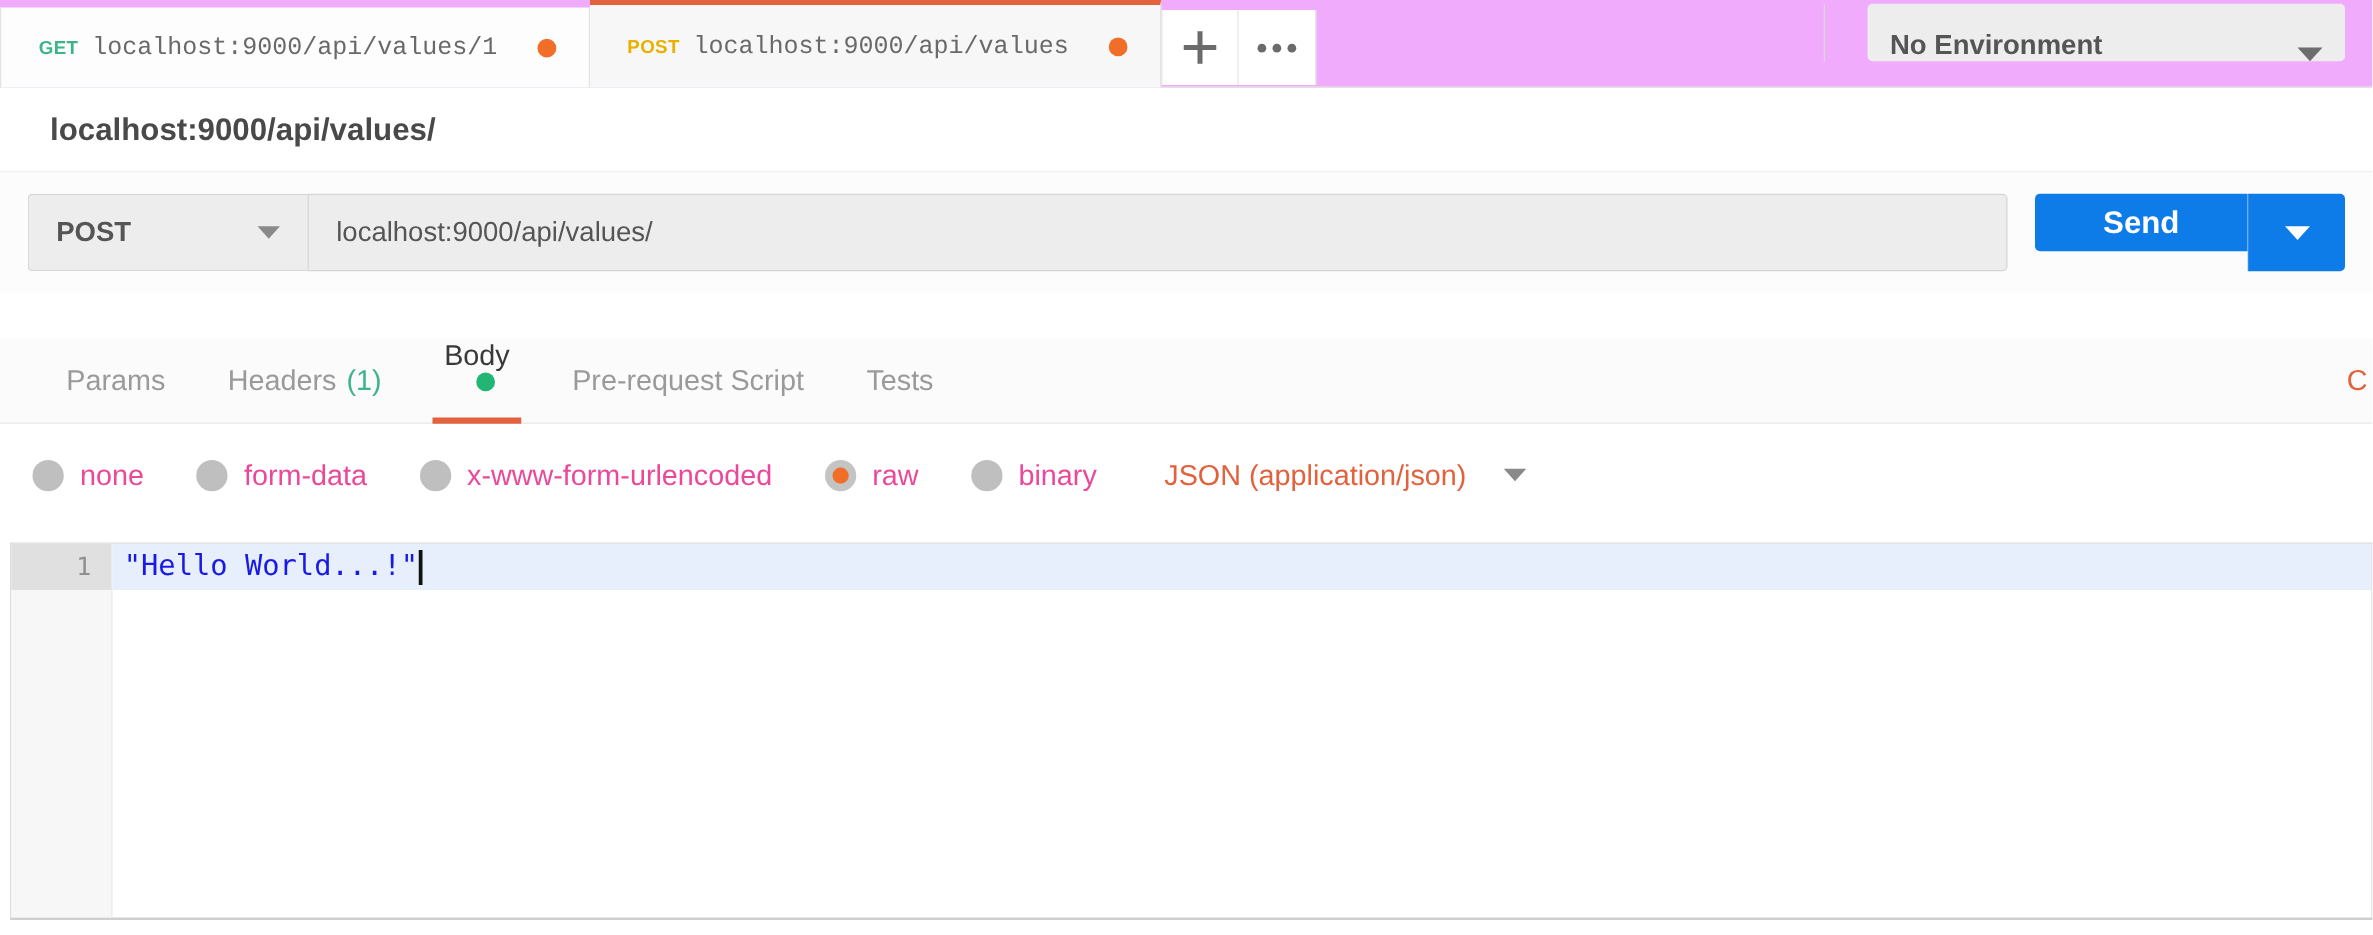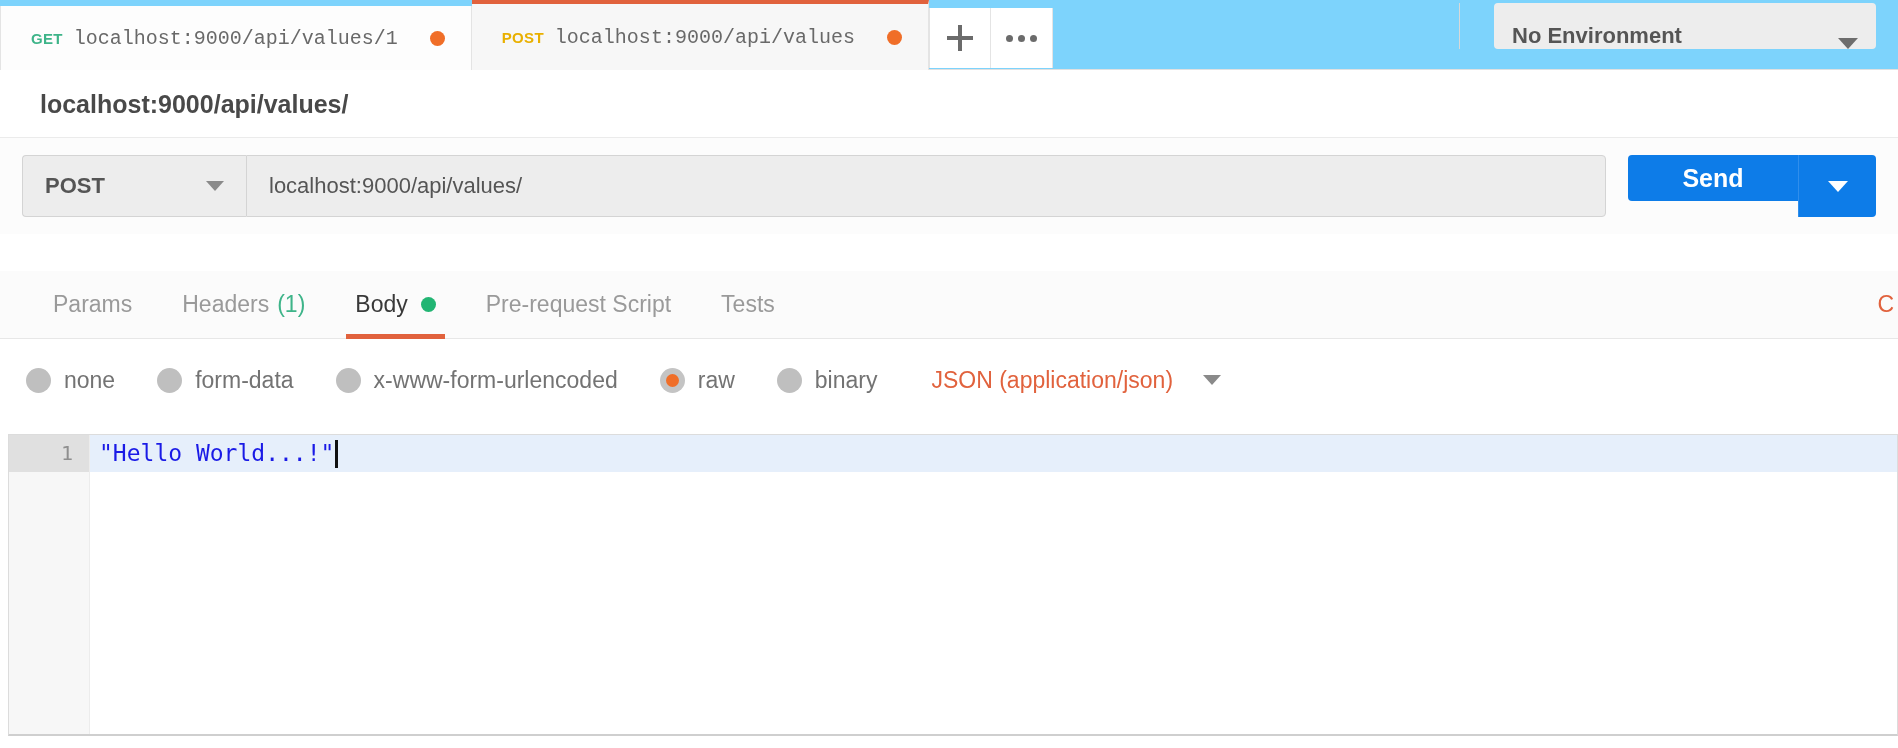--- a/index.html
+++ b/index.html
@@ -7,21 +7,21 @@
     width: 1898px; height: 748px;
     background: #ffffff;
     font-family: "Liberation Sans", sans-serif;
     overflow: hidden;
   }
   .app { position: relative; width: 1898px; height: 748px; background: #fff; }
 
   
   .tabbar {
     position: absolute; left: 0; top: 0; width: 1898px; height: 70px;
-    background: #7dd3fc;
+    background: #f0abfc;
     border-bottom: 1px solid #e0e0e0;
     display: flex; align-items: flex-start;
   }
   .req-tab {
     position: relative;
     height: 64px;
     display: flex; align-items: center;
     padding: 0 26px 0 30px;
     background: #fff;
     border-right: 1px solid #e4e4e4;
@@ -159,21 +159,21 @@
     position: absolute; left: 0; top: 271px; width: 1898px; height: 68px;
     background: #fbfbfb;
     border-bottom: 1px solid #e7e7e7;
     display: flex; align-items: center; padding-left: 28px;
   }
   .rtab {
     height: 68px; display: flex; align-items: center;
     padding: 0 25px; font-size: 23px; color: #9a9a9a;
     cursor: pointer; position: relative;
   }
-  .rtab.active { color: #393939; }
+  .rtab.active { color: #393939; flex-direction: column; }
   .rtab.active::after {
     content: ""; position: absolute; left: 16px; right: 16px; bottom: 0;
     height: 5px; background: #e1623d;
   }
   .rtab-count { color: #3eb489; margin-left: 8px; }
   .rtab-dot {
     width: 15px; height: 15px; border-radius: 50%;
     background: #22b573; margin-left: 13px;
   }
   .rtabs-spacer { flex: 1; }
@@ -194,21 +194,21 @@
   .radio-dot {
     width: 25px; height: 25px; border-radius: 50%;
     background: #bfbfbf; margin-right: 13px; flex: none;
     display: flex; align-items: center; justify-content: center;
   }
   .radio-item.selected .radio-dot { background: #c4c4c4; }
   .radio-item.selected .radio-dot::after {
     content: ""; width: 13px; height: 13px; border-radius: 50%;
     background: #f06e28; display: block;
   }
-  .radio-label { font-size: 23px; color: #737373; white-space: nowrap; }
+  .radio-label { font-size: 23px; color: #ec4899; white-space: nowrap; }
   .ctype-select {
     display: flex; align-items: center; margin-left: 12px; cursor: pointer;
   }
   .ctype-label { font-size: 23px; color: #e1623d; margin-right: 30px; }
 
   
   .editor {
     position: absolute; left: 8px; top: 434px;
     width: 1890px; height: 302px;
     background: #fff;

